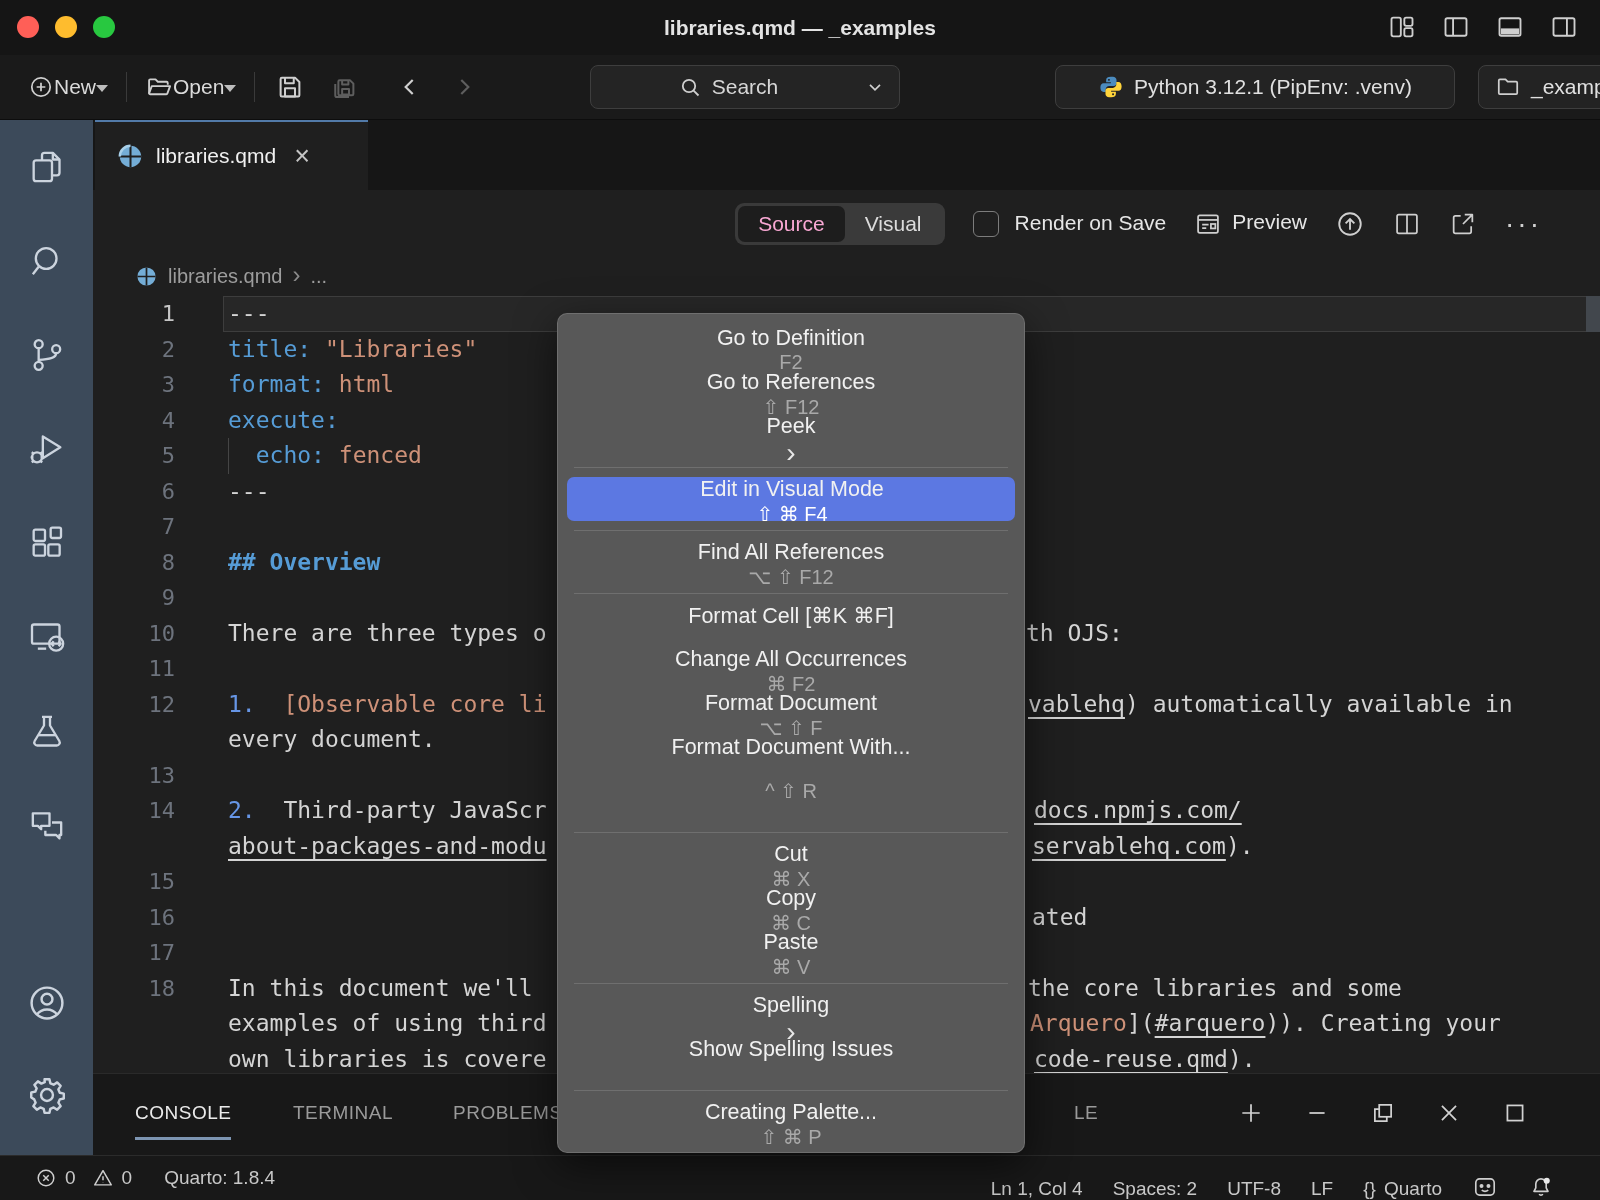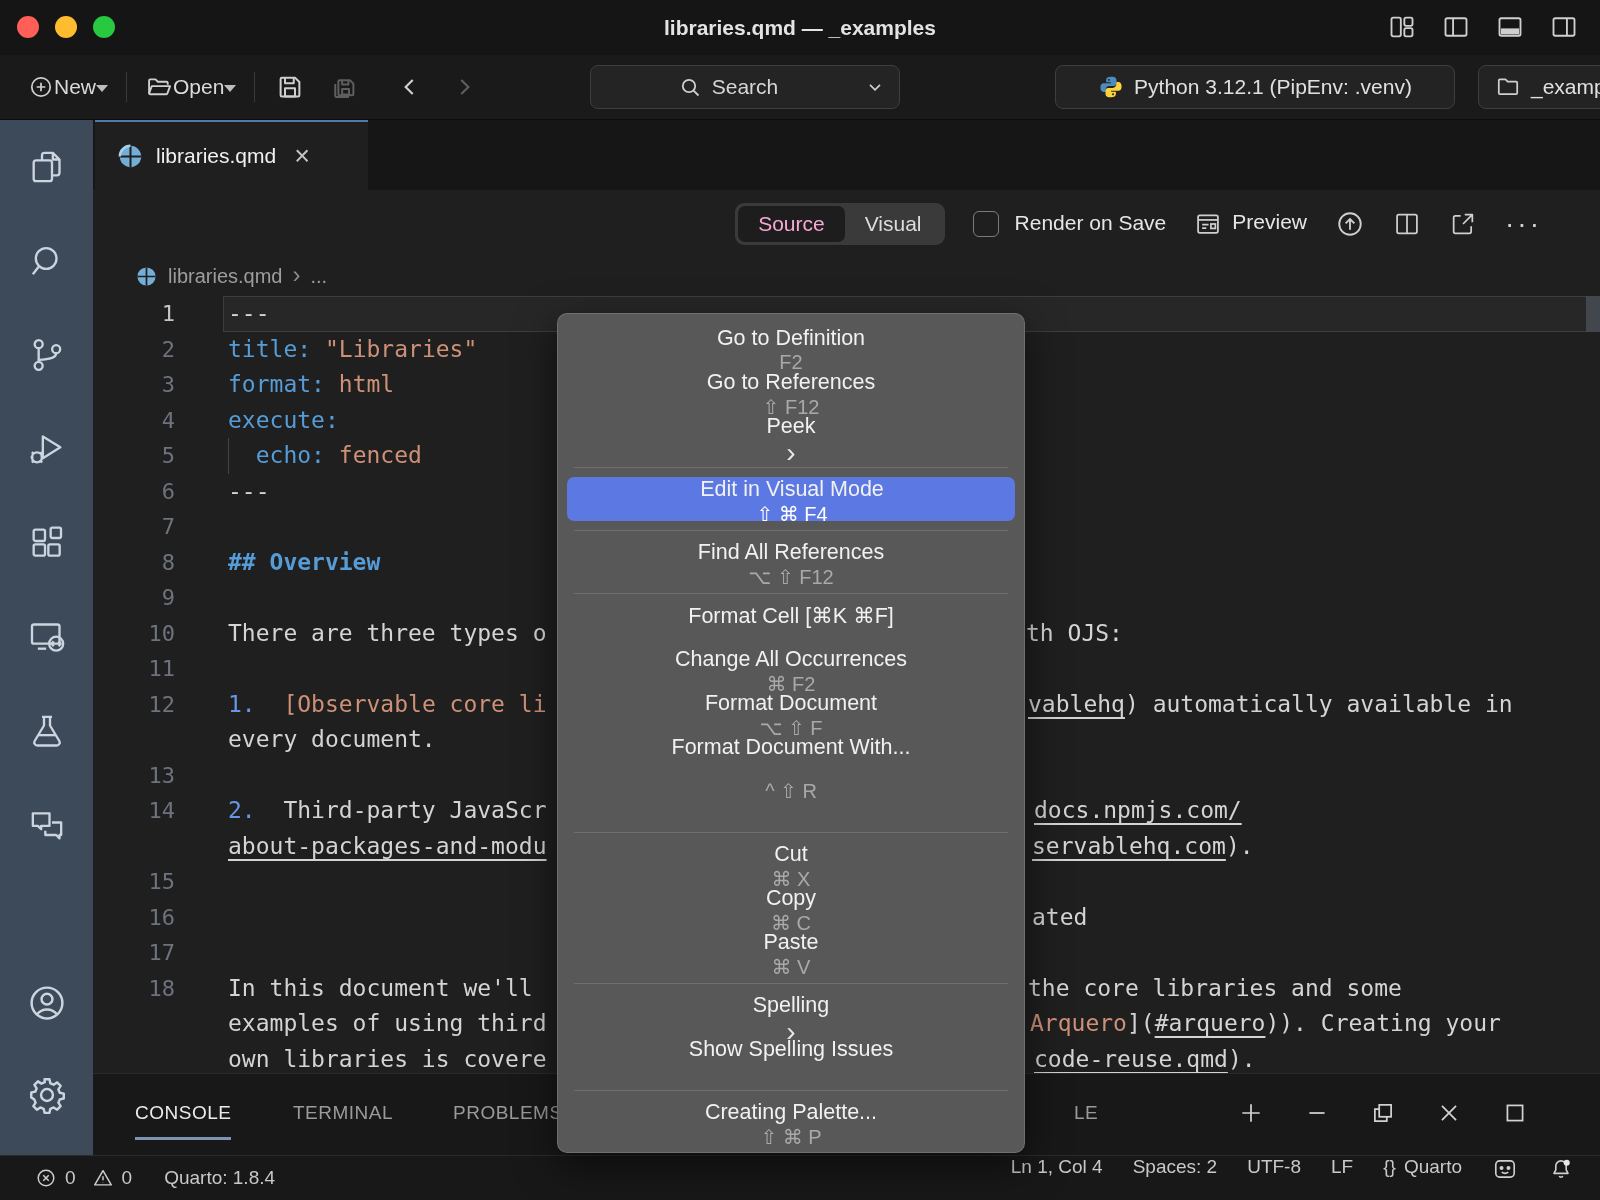--- a/index.html
+++ b/index.html
@@ -63,21 +63,21 @@
   .sthumb{position:absolute;right:0;top:0;width:14px;height:36px;background:#42474d;}
   
   .panel{position:absolute;left:93px;top:1073px;right:0;height:82px;background:#181818;border-top:1px solid #2a2a2a;box-sizing:border-box;}
   .ptab{position:absolute;top:0;height:78px;line-height:78px;font-size:19px;letter-spacing:0.5px;color:#9a9a9a;}
   .ptab.active{color:#eaeaea;}
   .ptab.active::after{content:"";position:absolute;left:0;right:0;bottom:12px;height:3px;background:#7d95b2;}
   .picons{position:absolute;right:72px;top:0;height:78px;display:flex;align-items:center;gap:40px;color:#d2d2d2;}
   
   .status{position:absolute;left:0;top:1155px;width:1600px;height:45px;background:#181818;border-top:1px solid #2b2b2b;box-sizing:border-box;color:#c8c8c8;font-size:19px;}
   .sleft{position:absolute;left:35px;top:0;height:44px;display:flex;align-items:center;gap:14px;}
-  .sright{position:absolute;right:26px;top:0;height:44px;display:flex;align-items:flex-start;gap:30px;}
+  .sright{position:absolute;right:46px;top:0;height:44px;display:flex;align-items:flex-end;gap:30px;}
   .sitem{display:flex;align-items:center;gap:8px;}
   
   .menu{position:absolute;left:557px;top:313px;width:468px;background:#585858;border:1px solid rgba(255,255,255,0.14);
         border-radius:10px;box-shadow:0 12px 40px rgba(0,0,0,0.55);padding:12px 0 8px 0;box-sizing:border-box;z-index:50;}
   .mitem{height:44px;display:flex;align-items:center;padding:0 16px;font-size:21.5px;color:#f1f1f1;flex-direction:column;}
   .mlabel{flex:1;}
   .mkey{color:#a9a9a9;font-size:20px;}
   .marrow{color:#e8e8e8;font-size:28px;line-height:28px;}
   .msep{height:1px;background:#6f6f6f;margin:9px 16px;}
   .mhl{background:#5c78e2;border-radius:7px;margin:0 9px;padding:0 7px 0 9px;}

